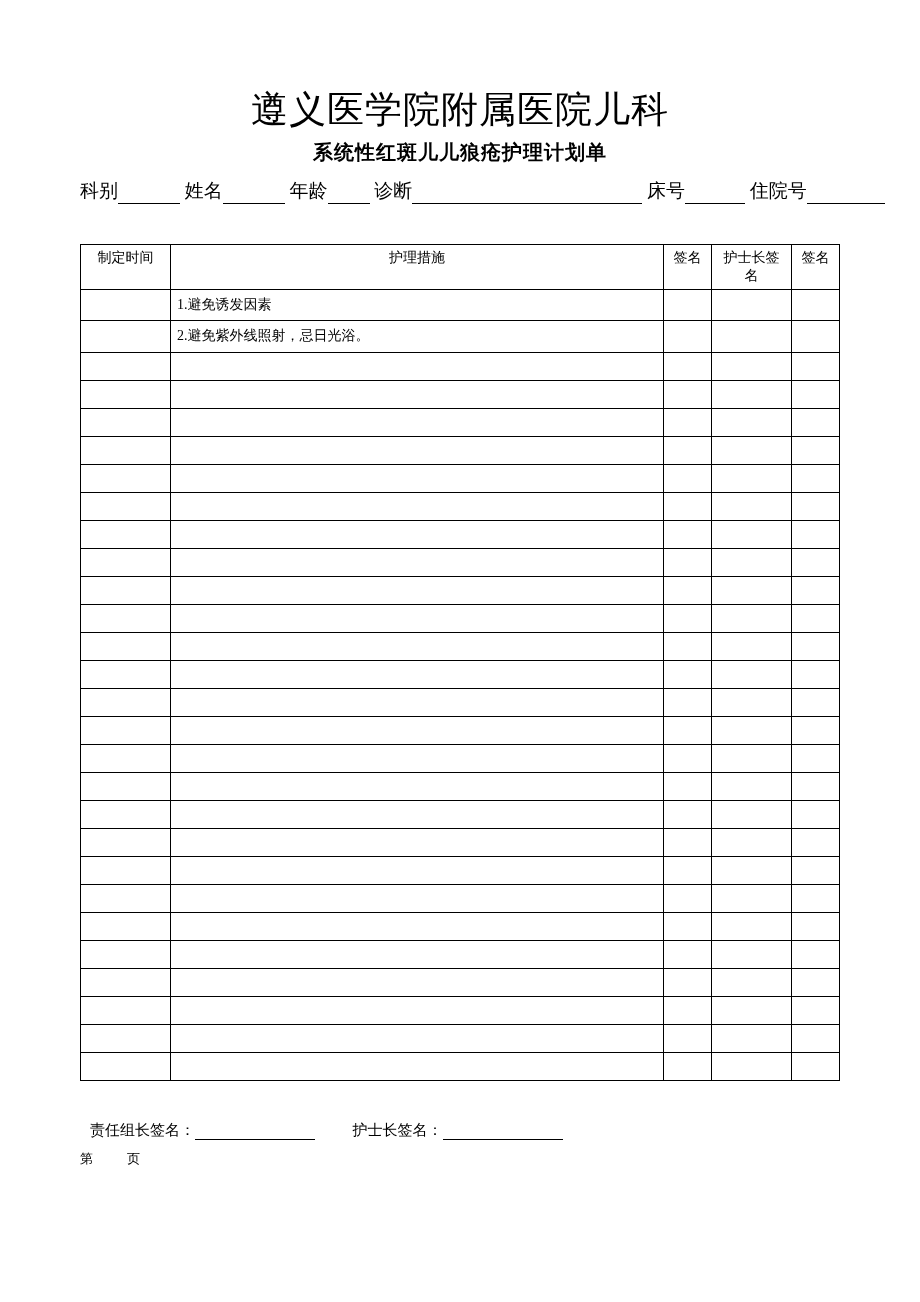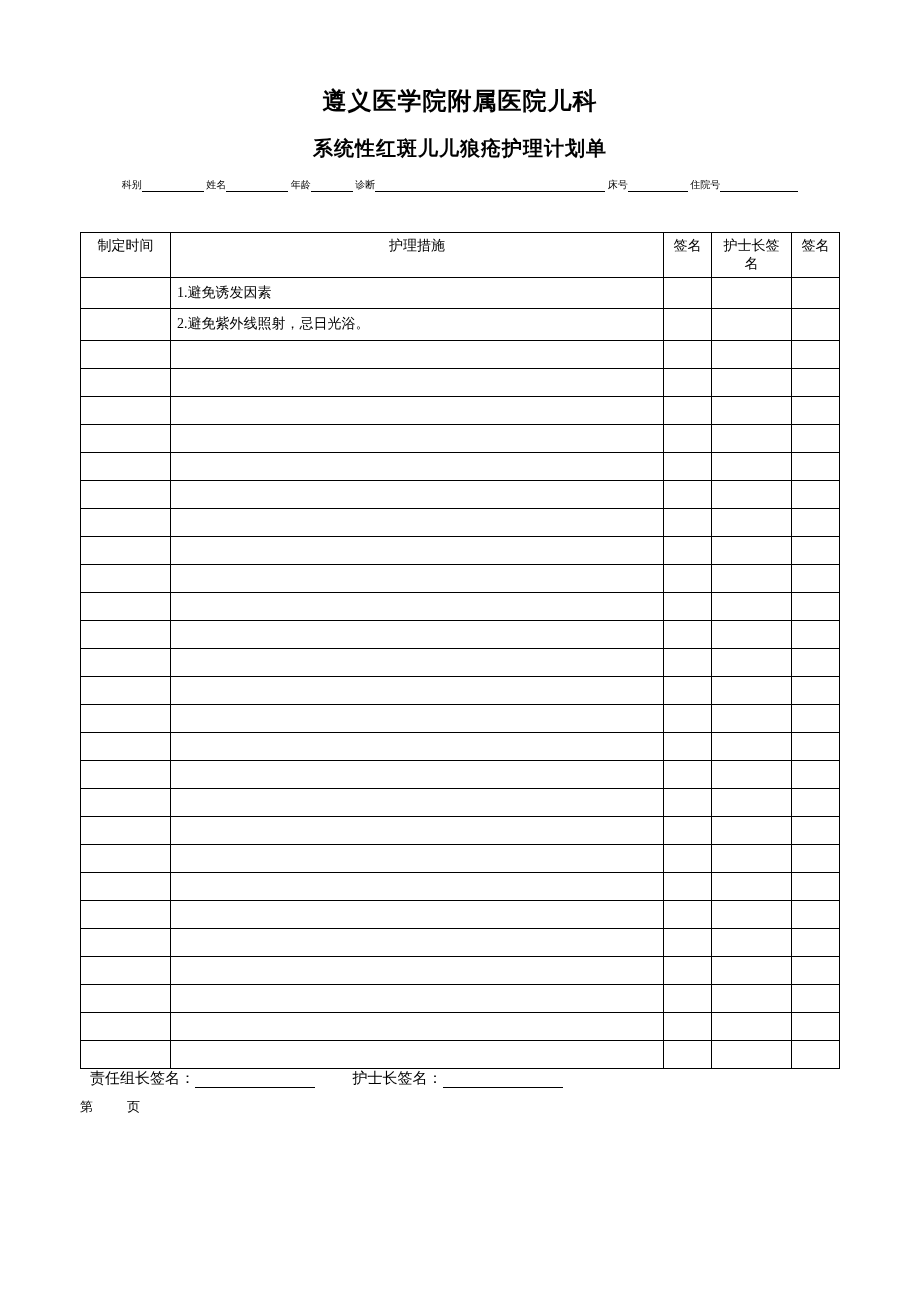--- a/index.html
+++ b/index.html
@@ -12,35 +12,34 @@
       font-family: "SimSun", "宋体", serif;
       width: 920px;
       height: 1302px;
       padding: 85px 80px 40px 80px;
     }
     .title-block {
       text-align: center;
       margin-bottom: 12px;
     }
     .title1 {
-      font-size: 24px;
-      font-weight: bold;
+      font-size: 37px;
+      font-weight: normal;
       letter-spacing: 1px;
-      margin-bottom: 18px;
+      margin-bottom: 4px;
     }
     .title2 {
       font-size: 20px;
       font-weight: bold;
       letter-spacing: 1px;
     }
     .patient-line {
-      font-size: 10px;
+      font-size: 19px;
       margin-bottom: 4px;
       white-space: nowrap;
-      text-align: center;
     }
     .patient-line .label {
       display: inline;
     }
     .patient-line .blank {
       display: inline-block;
       border-bottom: 1px solid #000;
       height: 18px;
       vertical-align: bottom;
     }
@@ -76,20 +75,21 @@
 
     .measure-cell {
       text-align: left;
       line-height: 1.6;
     }
     .tall-row td {
       height: 74px;
     }
 
     .footer {
+      margin-top: 40px;
       font-size: 15px;
       padding-left: 10px;
     }
     .footer .sig-label {
       display: inline;
     }
     .footer .sig-blank {
       display: inline-block;
       border-bottom: 1px solid #000;
       width: 120px;

